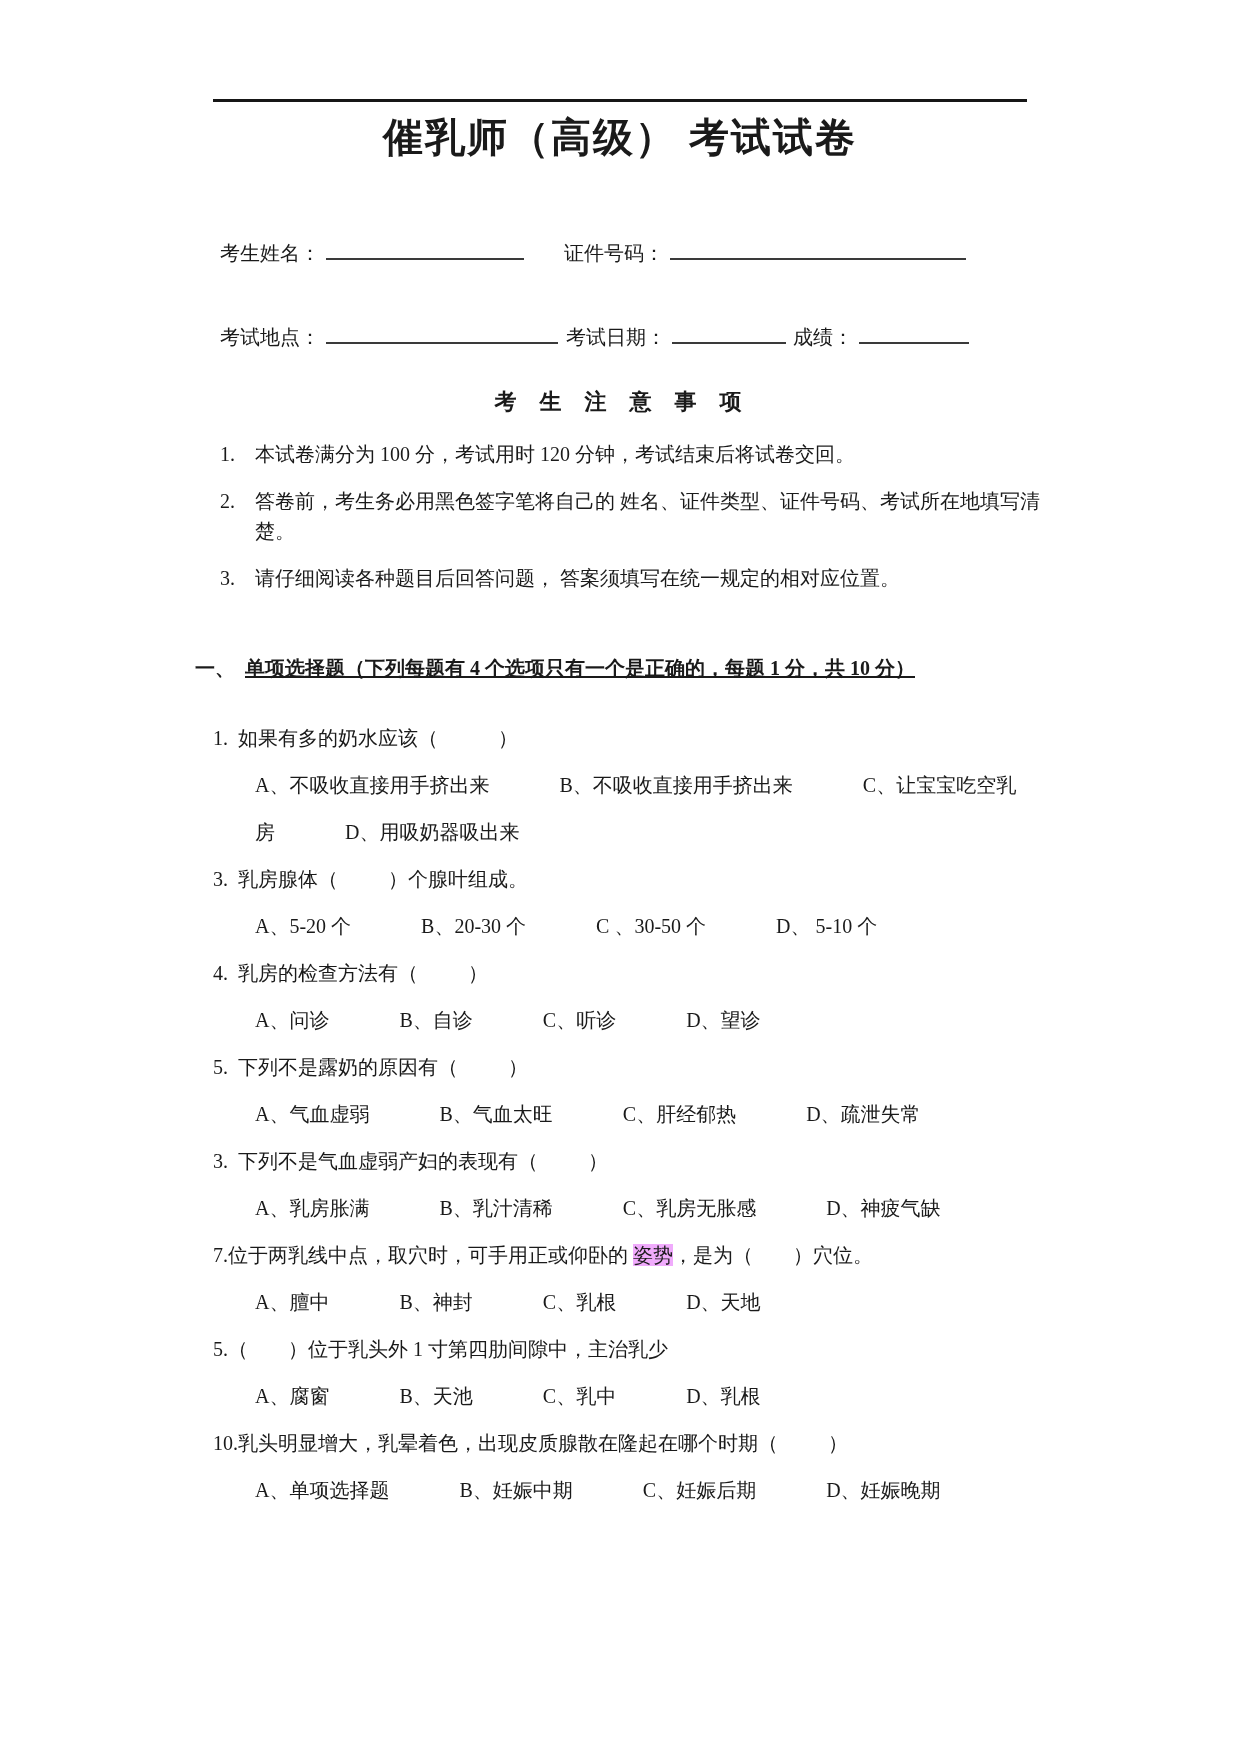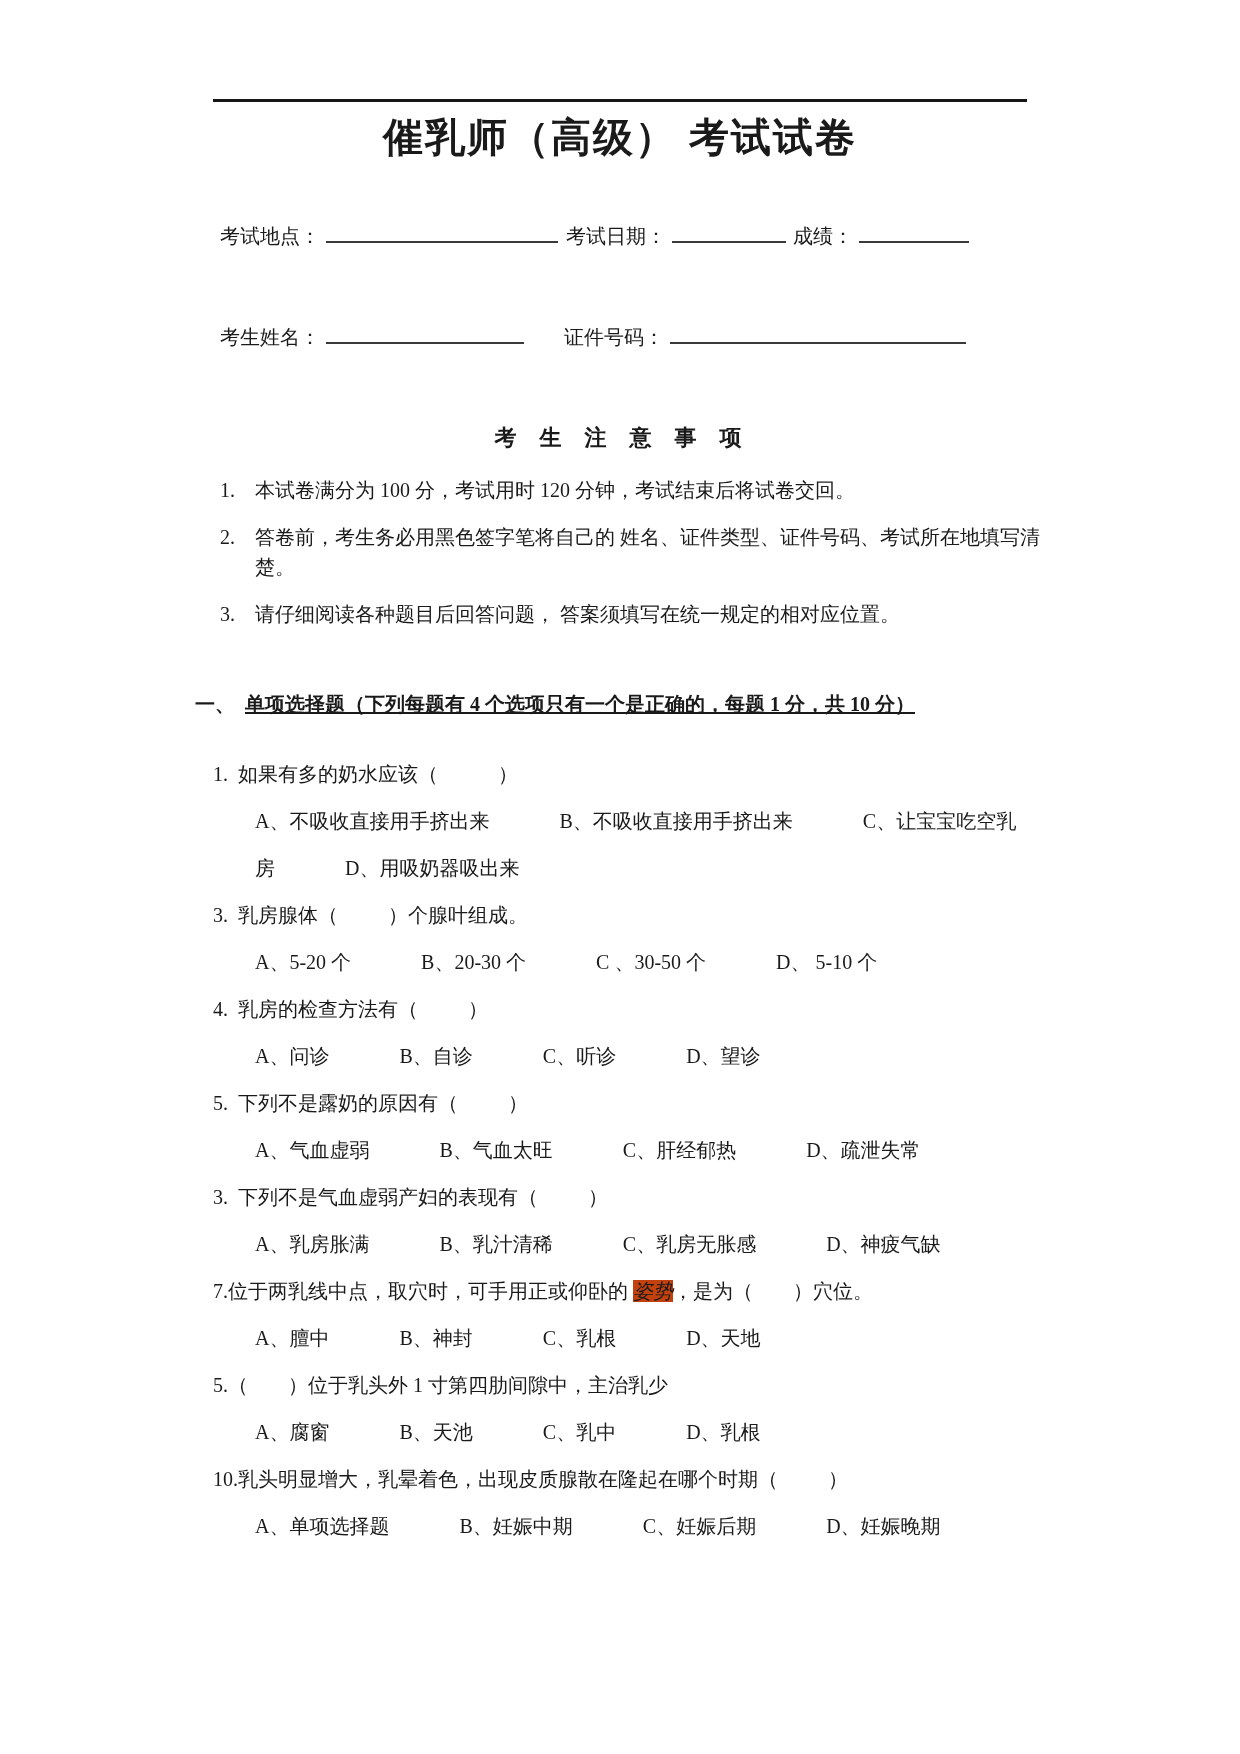--- a/index.html
+++ b/index.html
@@ -38,57 +38,57 @@
     border-bottom:2px solid #3a3a3a;
     height:22px;
     vertical-align:baseline;
   }
   .b-location { width:232px; margin-left:6px; margin-right:8px; }
   .b-date     { width:114px; margin-left:6px; margin-right:7px; }
   .b-score    { width:110px; margin-left:6px; }
   .b-name     { width:198px; margin-left:6px; margin-right:40px; }
   .b-id       { width:296px; margin-left:6px; }
   .notice-heading {
-    margin-top:72px;
+    margin-top:36px;
     text-align:center;
     font-size:22px;
     font-weight:bold;
     letter-spacing:4px;
     white-space:pre-wrap;
     line-height:30px;
   }
   .notes { margin-top:22px; }
   .note { display:flex; padding-left:25px; line-height:30px; margin-bottom:17px; }
   .note-num { width:35px; flex:0 0 35px; }
   .note-text { white-space:pre-wrap; }
   .section-heading { display:flex; margin-top:60px; font-weight:bold; line-height:30px; }
   .sec-num { width:50px; flex:0 0 50px; }
   .sec-title { white-space:pre-wrap;text-decoration:underline; }
   .questions { margin-top:32px; }
   .stem { padding-left:18px; line-height:47px; white-space:pre-wrap; }
   .options { padding-left:60px; line-height:47px; }
   .opt { white-space:pre-wrap; margin-right:70px; }
   .opt:last-child { margin-right:0; }
-  .hl { background:#c2410c;font-style:italic; }
+  .hl { background:#f0abfc; }
 </style>
 </head>
 <body>
 
 <div class="page">
 
   <div class="top-rule"></div>
 
   <h1 class="title">催乳师（高级） 考试试卷</h1>
 
+  <div class="info-row info-row2">
+    <span class="label">考生姓名：</span><span class="blank b-name"></span><span class="label">证件号码：</span><span class="blank b-id"></span>
+  </div>
+
   <div class="info-row info-row1">
     <span class="label">考试地点：</span><span class="blank b-location"></span><span class="label">考试日期：</span><span class="blank b-date"></span><span class="label">成绩：</span><span class="blank b-score"></span>
-  </div>
-
-  <div class="info-row info-row2">
-    <span class="label">考生姓名：</span><span class="blank b-name"></span><span class="label">证件号码：</span><span class="blank b-id"></span>
   </div>
 
   <div class="notice-heading">考  生  注  意  事  项</div>
 
   <div class="notes">
     <div class="note">
       <span class="note-num">1.</span>
       <span class="note-text">本试卷满分为 100 分，考试用时 120 分钟，考试结束后将试卷交回。</span>
     </div>
     <div class="note">

